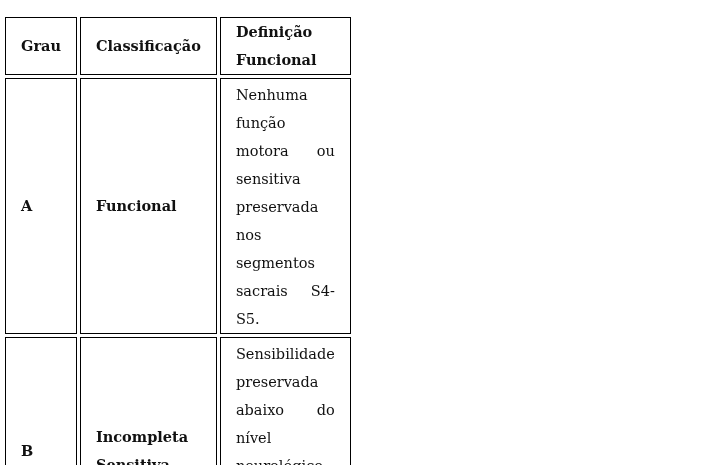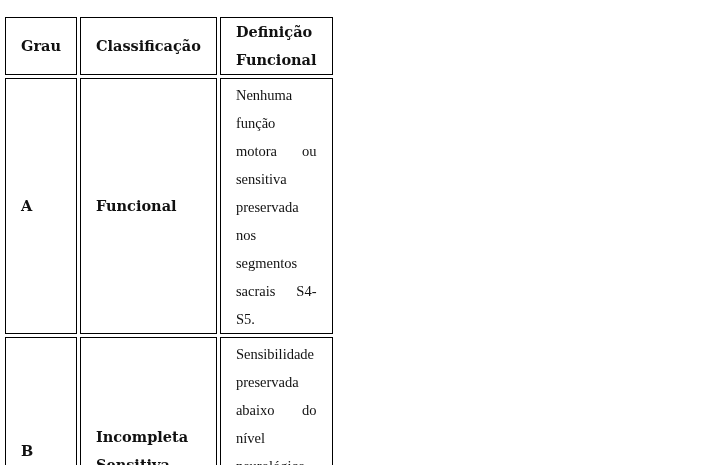--- a/index.html
+++ b/index.html
@@ -17,21 +17,21 @@
     padding: 0 15px;
     box-sizing: border-box;
     font-size: 14.5px;
     line-height: 28px;
   }
   .c1 { width: 71px; }
   .c2 { width: 176px; }
   .c3 { width: 446px; margin-top: 40px; }
   th { font-weight: bold; text-align: left; }
   .grade, .cls { font-weight: bold; }
-  .def { text-align: justify; text-align-last: left; font-family: Liberation Serif, serif; }
+  .def { text-align: justify; text-align-last: left; }
   tr.hdr th { height: 48px; }
   tr.row td { height: 77px; }
   .row td.def { padding-top: 2px; }
 </style>
 </head>
 <body>
 
 <div class="wrap">
 <table class="asia">
   <tbody>

